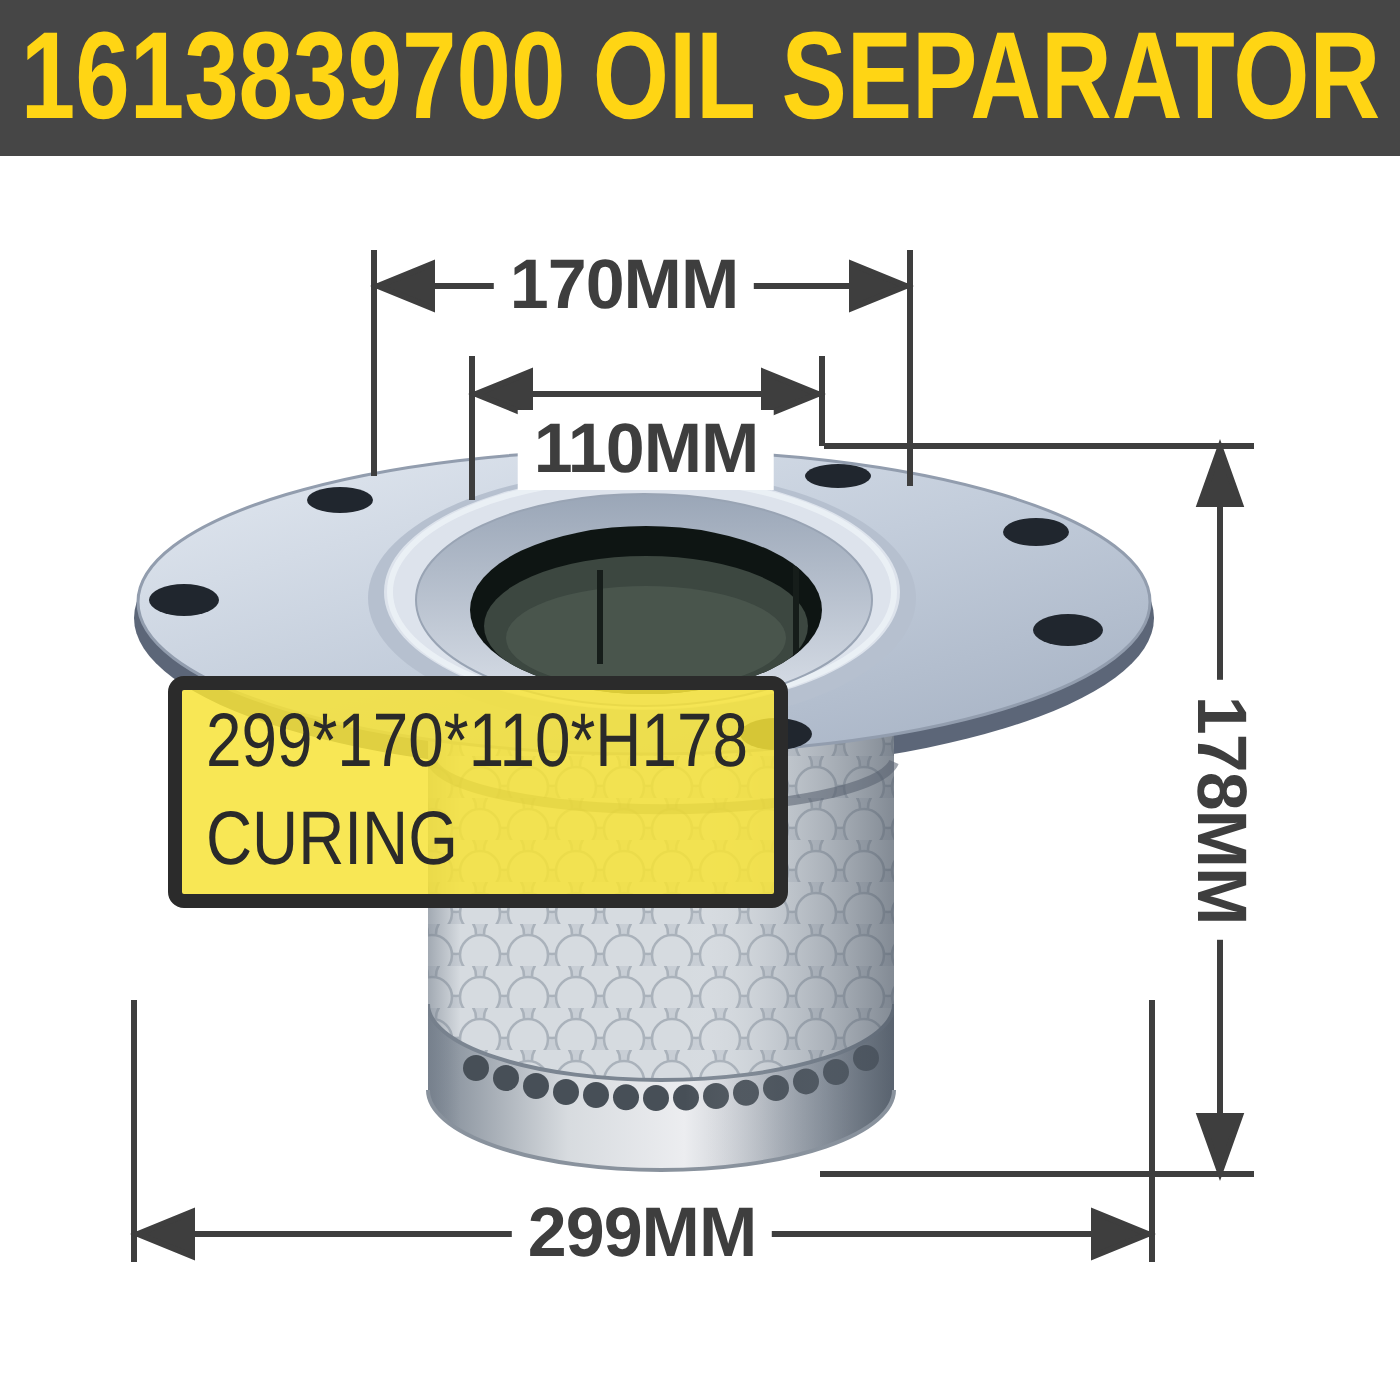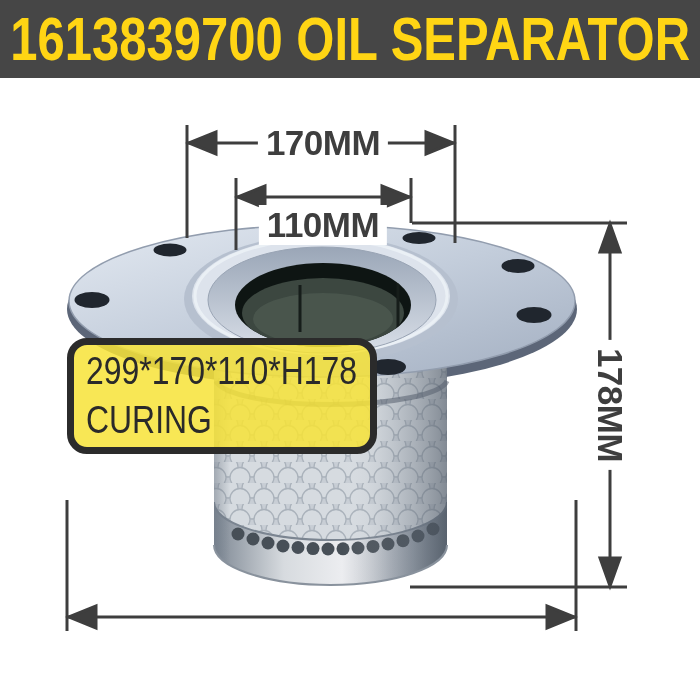--- a/index.html
+++ b/index.html
@@ -25,23 +25,23 @@
     letter-spacing:0px;
   }
   .scene{position:absolute;left:0;top:0;width:700px;height:700px;}
   .dim-label{
     position:absolute;font-weight:700;font-size:35px;color:var(--dim-color);
     background:#ffffff;padding:0 8px;white-space:nowrap;letter-spacing:-0.5px;
     transform:translate(-50%,-50%);z-index:4;
   }
   .dim-label.rot{transform:translate(-50%,-50%) rotate(90deg);}
   .sticker{
-    position:absolute;left:67px;top:338px;width:284px;height:100px;
+    position:absolute;left:84px;top:338px;width:284px;height:100px;
     background:var(--sticker-bg);border:7px solid var(--sticker-border);
-    border-radius:20px;z-index:5;padding:2px 0 0 12px;box-sizing:content-box;
+    border-radius:8px;z-index:5;padding:2px 0 0 12px;box-sizing:content-box;
   }
   .sticker-line{
     color:var(--sticker-text);font-size:38px;font-weight:400;line-height:49px;
     white-space:nowrap;transform:scaleX(0.84);transform-origin:left center;
   }
 </style>
 </head>
 <body>
 
 <div class="stage">
@@ -187,16 +187,17 @@
         <polygon points="574,617 547,606 547,628"></polygon>
       </g>
     </g>
   </svg>
 
   <div class="sticker">
     <div class="sticker-line">299*170*110*H178</div>
     <div class="sticker-line">CURING</div>
   </div>
 
-  <div class="dim-label" style="left:323px;top:143px;">170MM</div>
+  <div class="dim-label" style="left:312px;top:143px;">170MM</div>
   <div class="dim-label" style="left:323px;top:197px;margin-top:28px;">110MM</div>
   <div class="dim-label rot" style="left:610px;top:405px;">178MM</div>
+  <div class="dim-label" style="left:321px;top:617px;">299MM</div>
 </div>
 
 </body></html>

